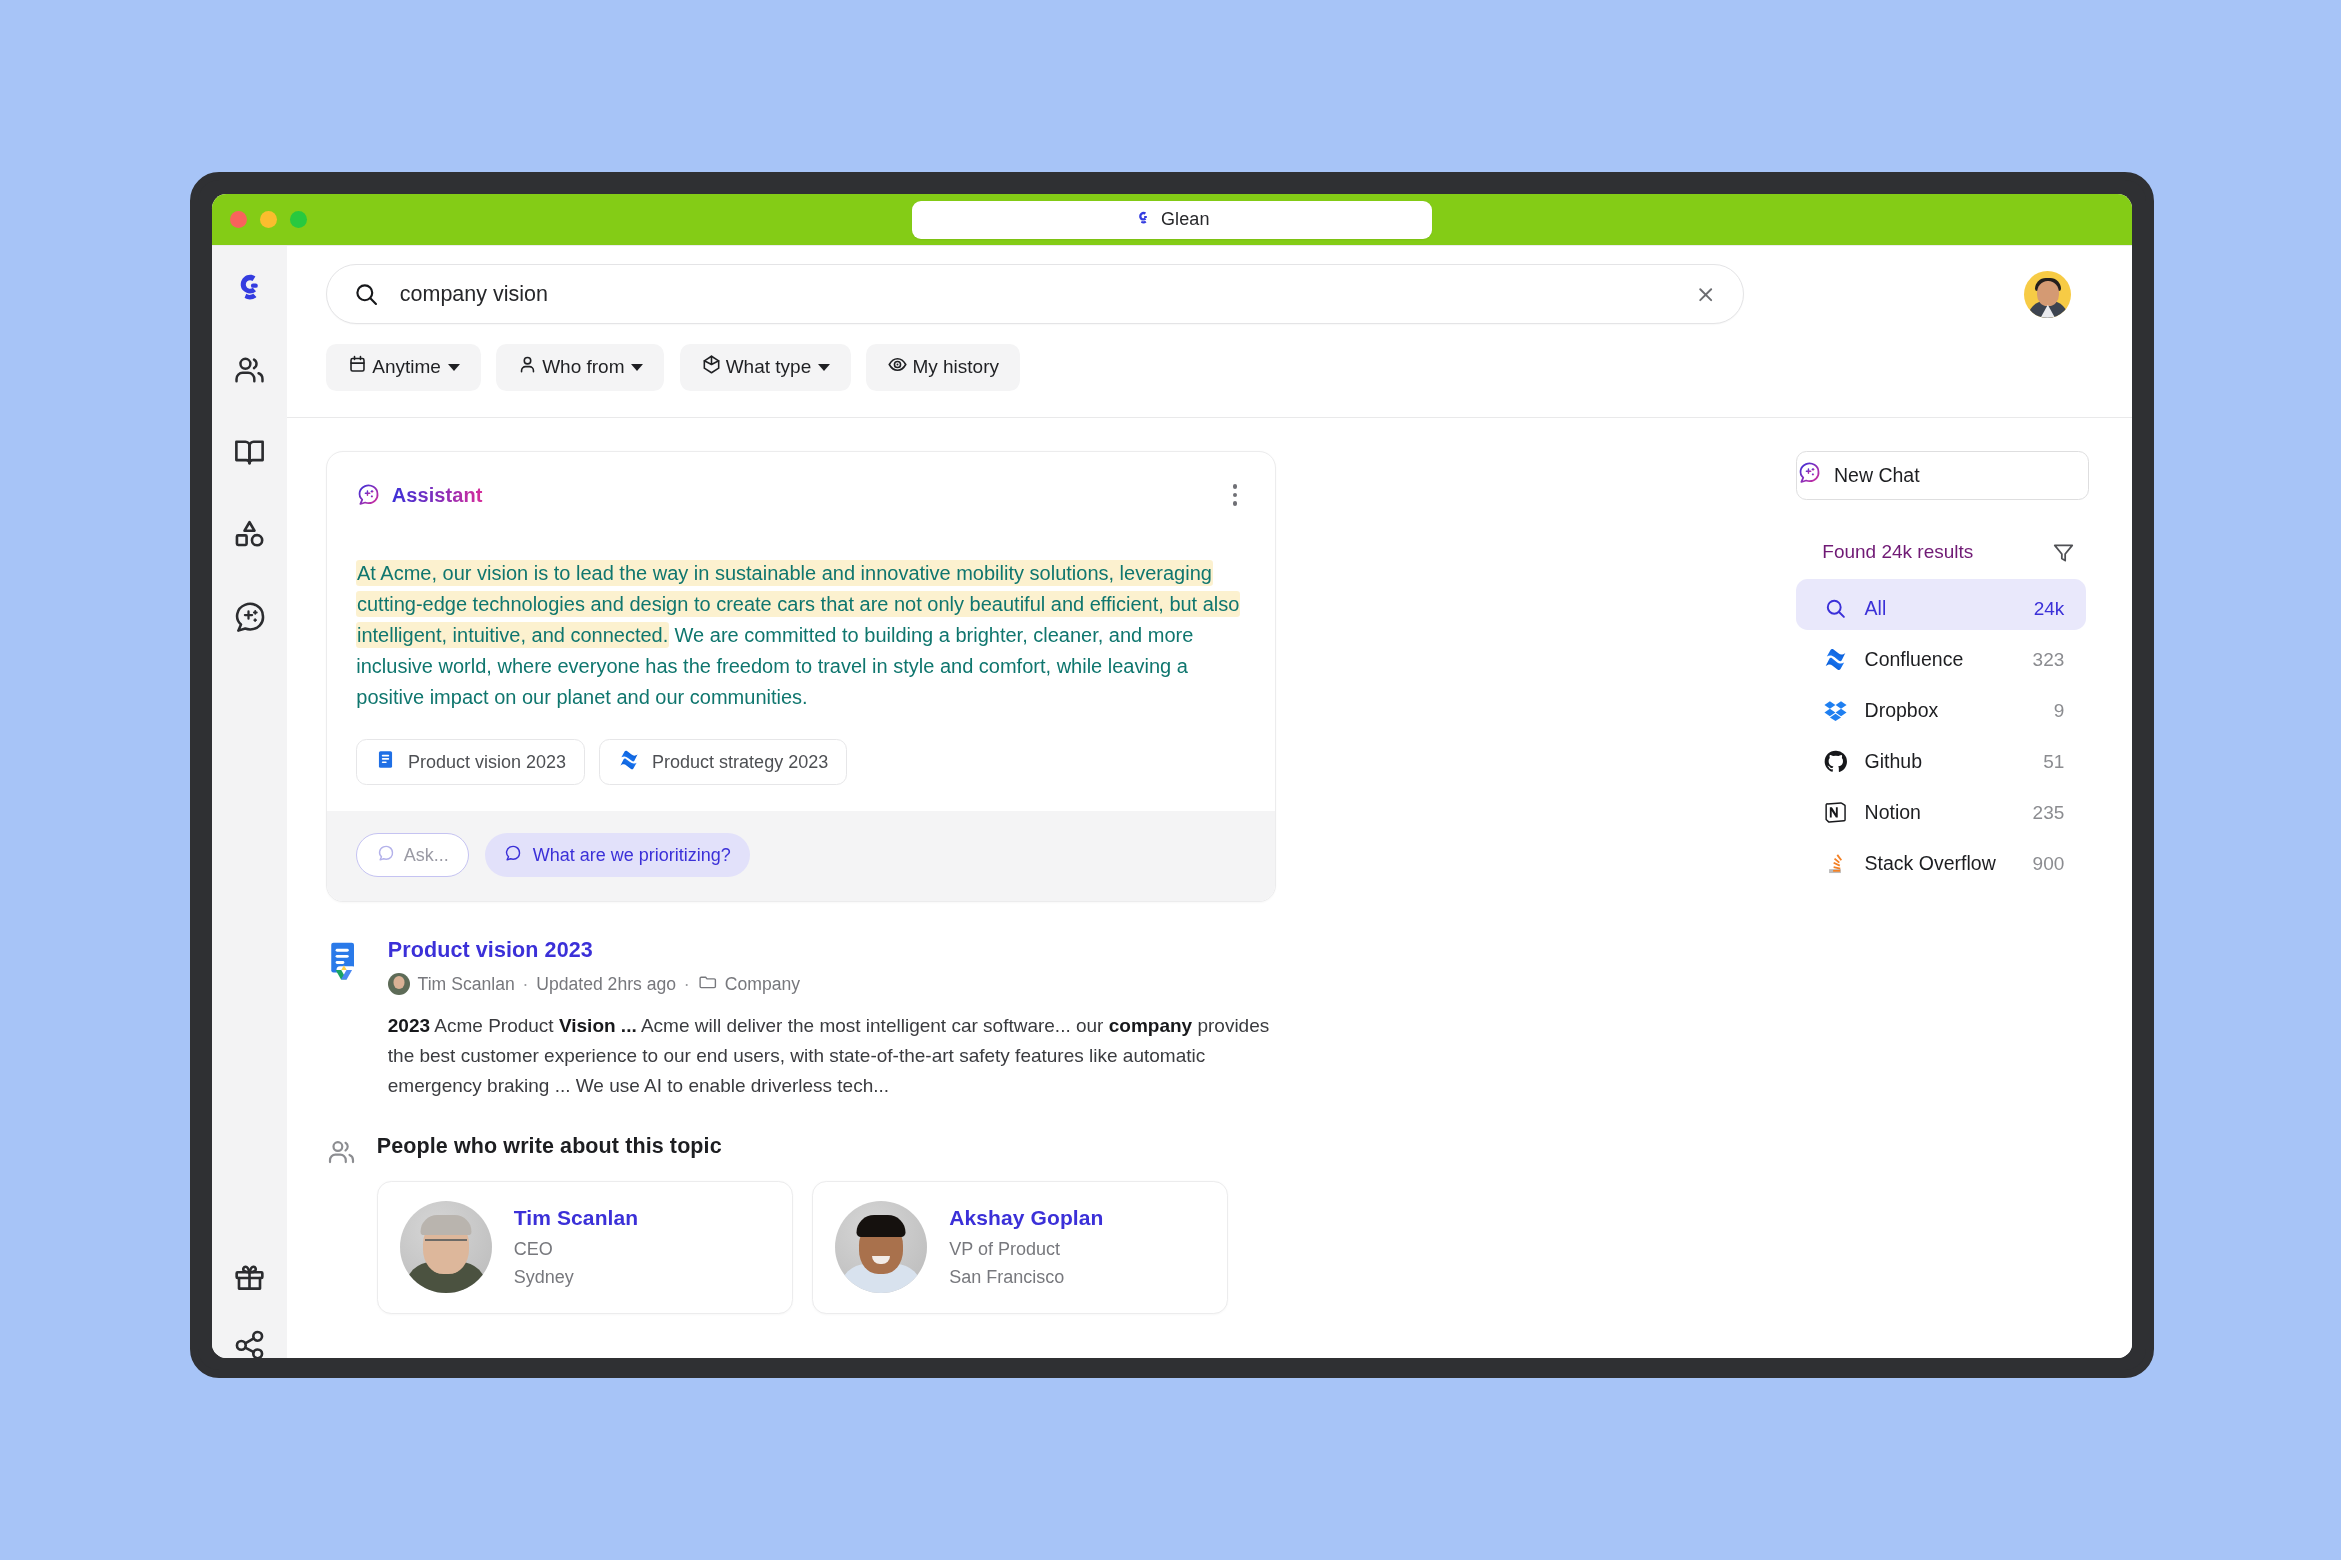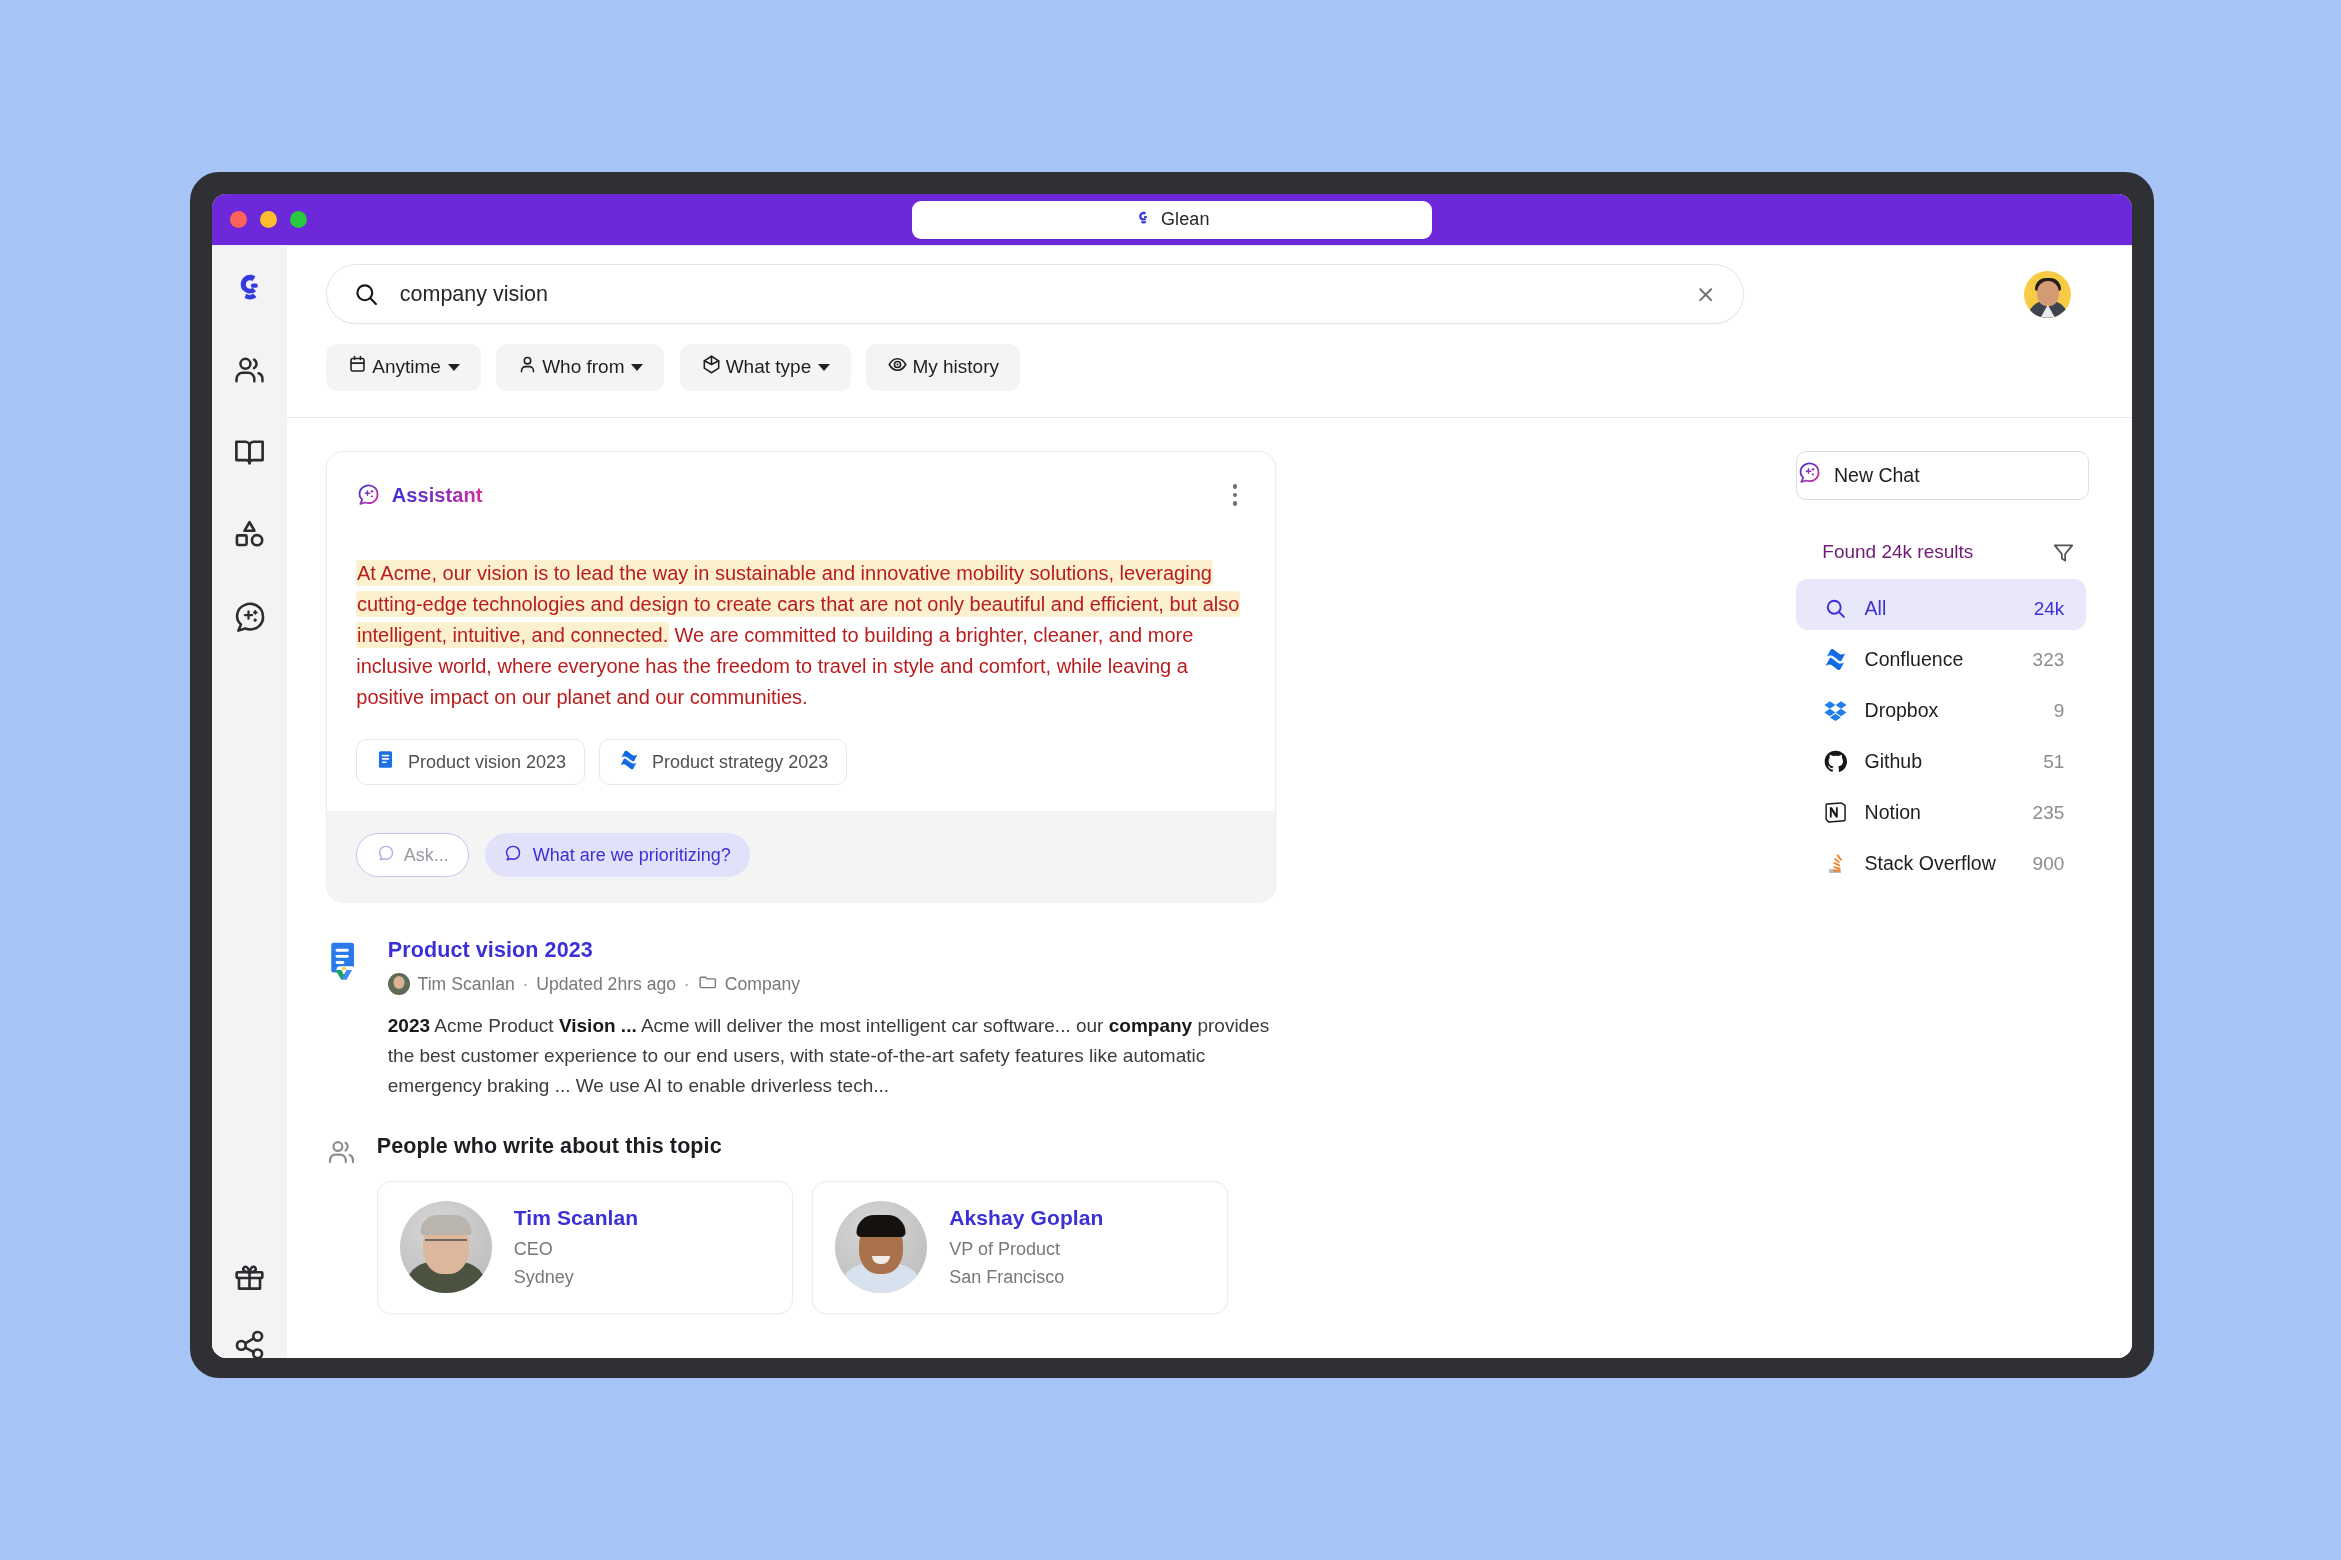--- a/index.html
+++ b/index.html
@@ -40,21 +40,21 @@
     border-radius: 14.3px;
     overflow: hidden;
     display: flex;
     flex-direction: column;
   }
 
   
   #titlebar {
     height: 52px;
     flex: 0 0 52px;
-    background: #6d28d9;
+    background: #84cc16;
     position: relative;
     display: flex;
     align-items: center;
     border-bottom: 0.7px solid #ebebec;
   }
   .traffic-lights {
     position: absolute;
     left: 18px;
     display: flex;
     gap: 13px;
@@ -249,21 +249,21 @@
     margin-left: auto;
     display: flex; flex-direction: column; gap: 3.9px;
     padding: 6.5px 9px;
     cursor: pointer;
   }
   .kebab i { width: 4.6px; height: 4.6px; border-radius: 50%; background: #6f7075; display: block; }
 
   .assistant-body {
     font-size: 20px;
     line-height: 31px;
-    color: #b91c1c;
+    color: #0f766e;
     margin-top: 46px;
   }
   .assistant-body .hl {
     background: #fcf1cf;
     border-radius: 3.3px;
     padding: 2px 0.7px;
     box-decoration-break: clone;
     -webkit-box-decoration-break: clone;
   }
 

